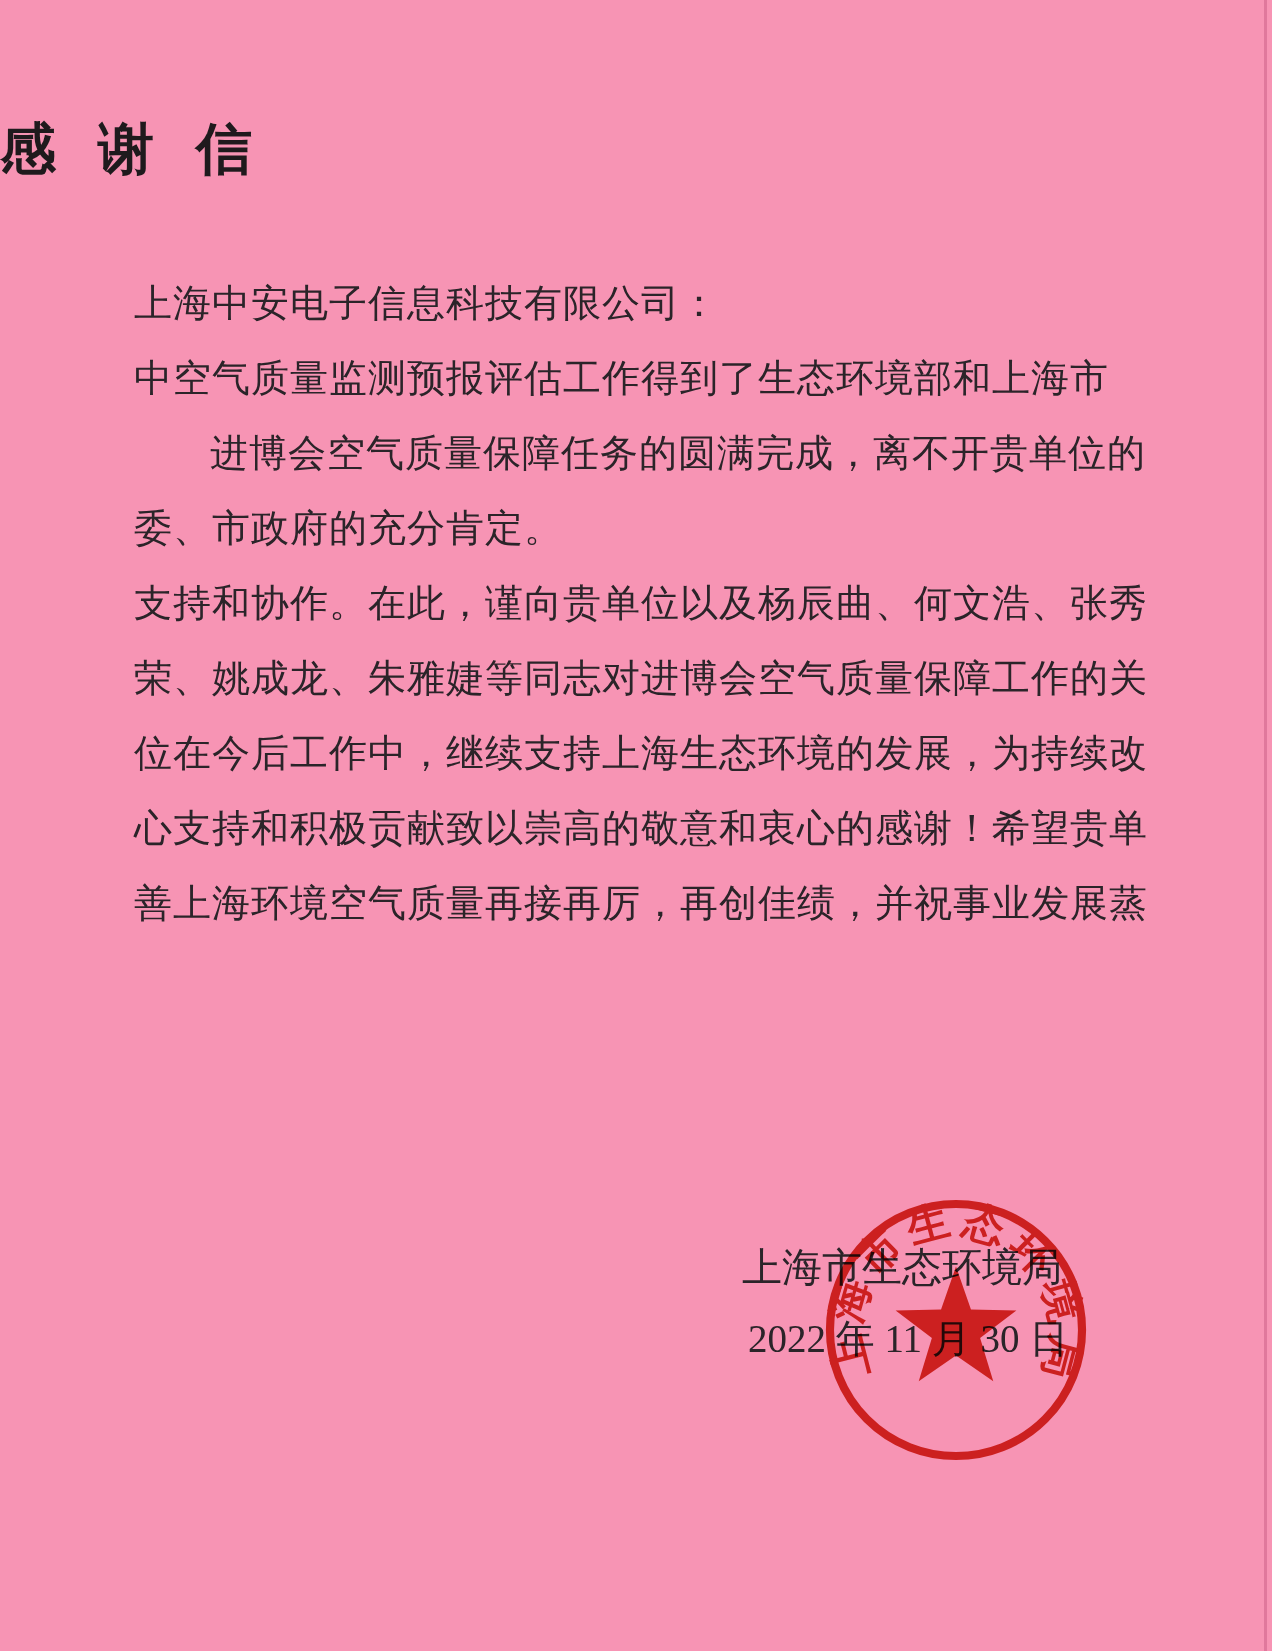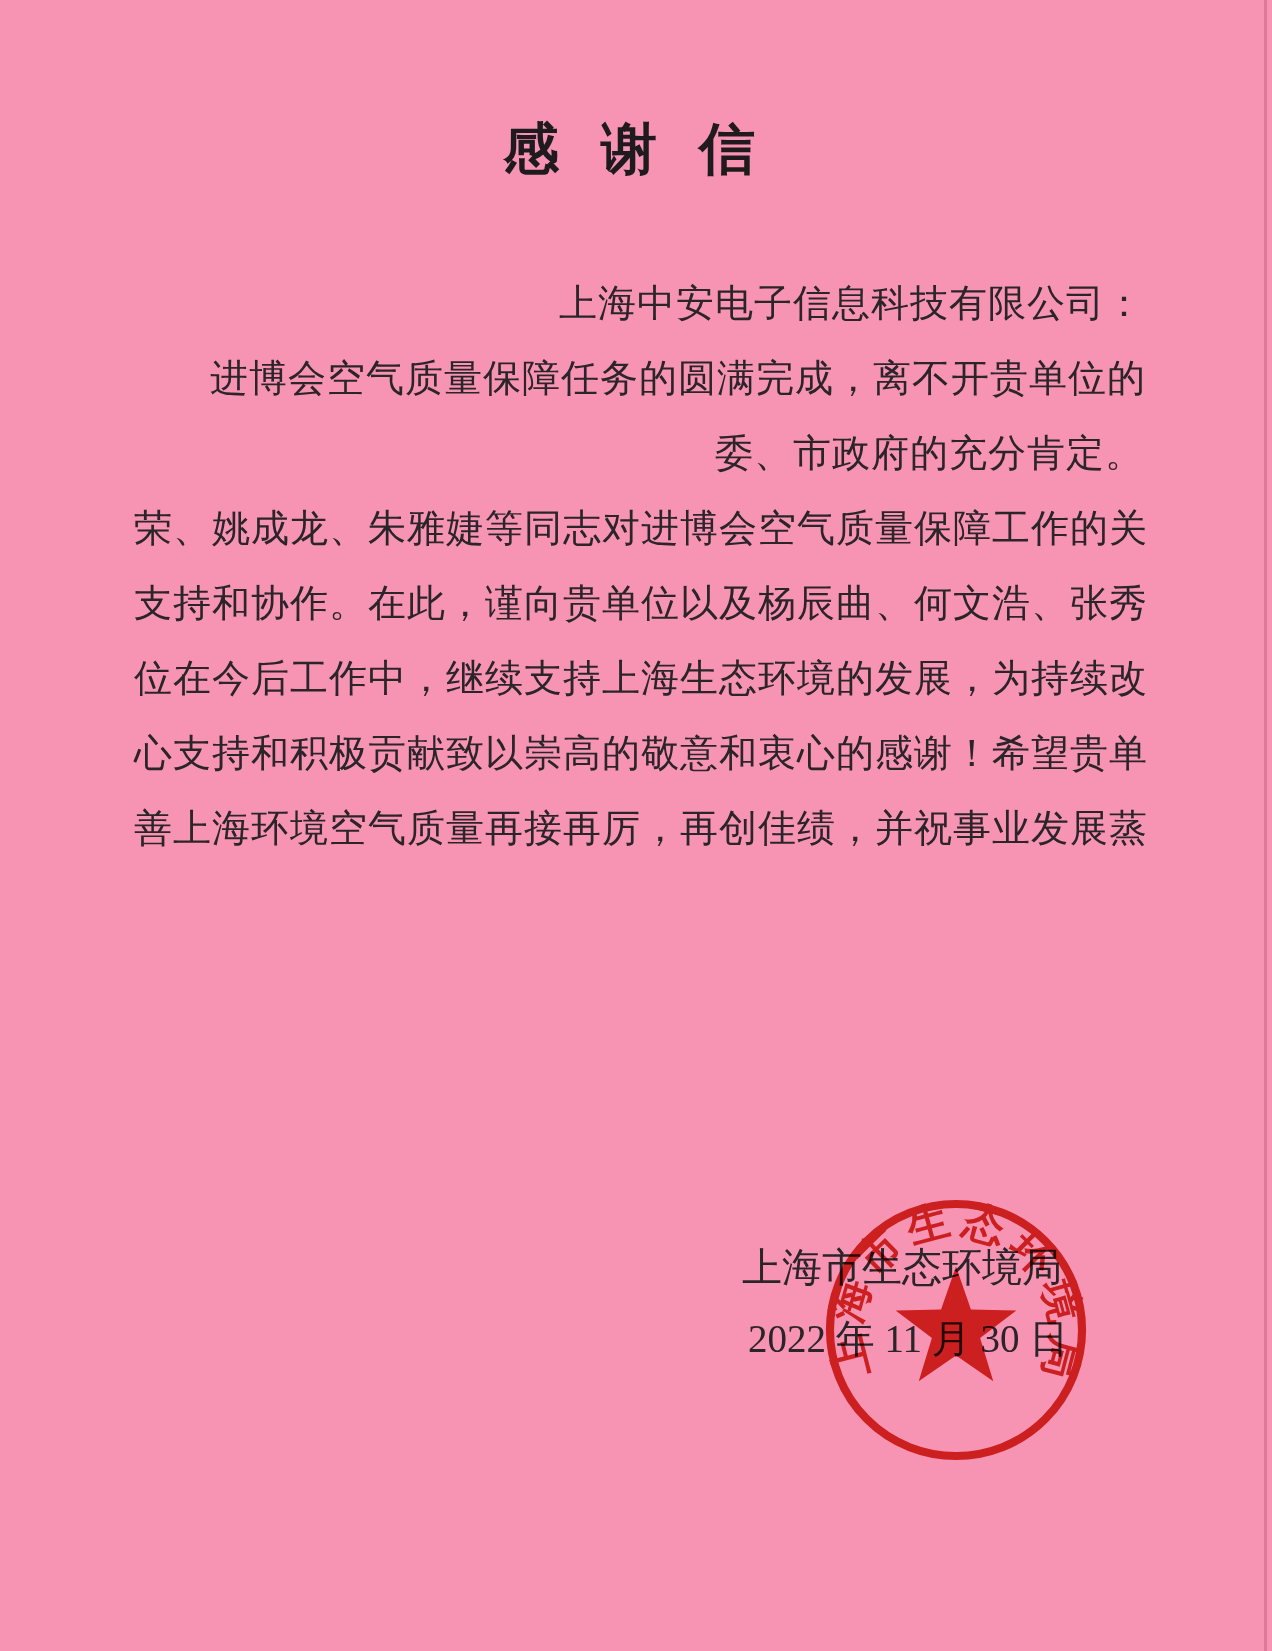--- a/index.html
+++ b/index.html
@@ -17,36 +17,34 @@
     background: var(--bg);
     overflow: hidden;
     font-family: "Liberation Serif", "DejaVu Serif", serif;
     color: var(--ink);
   }
   .title {
     position: absolute;
     top: 112px;
     left: 0;
     width: 100%;
-    text-align: center;
     font-size: 56px;
     font-weight: 700;
     letter-spacing: 14px;
     color: #1f1a1d;
   }
   .body-block {
     position: absolute;
     left: 134px;
     top: 266px;
     width: 1010px;
     font-size: 38px;
     line-height: 75px;
     color: var(--ink);
     letter-spacing: 1px;
-    text-align: right;
   }
   .line { white-space: nowrap; }
   .line.indent { text-indent: 76px; }
   .signature {
     position: absolute;
     left: 742px;
     top: 1240px;
     font-size: 40px;
     color: var(--ink);
     white-space: nowrap;
@@ -80,24 +78,25 @@
 </style>
 </head>
 <body>
 
 <div class="page">
 
   <div class="title">感 谢 信</div>
 
   <div class="body-block">
     <div class="line">上海中安电子信息科技有限公司：</div>
+    <div class="line">中空气质量监测预报评估工作得到了生态环境部和上海市</div>
     <div class="line indent">进博会空气质量保障任务的圆满完成，离不开贵单位的</div>
     <div class="line">委、市政府的充分肯定。</div>
+    <div class="line">支持和协作。在此，谨向贵单位以及杨辰曲、何文浩、张秀</div>
     <div class="line">荣、姚成龙、朱雅婕等同志对进博会空气质量保障工作的关</div>
-    <div class="line">支持和协作。在此，谨向贵单位以及杨辰曲、何文浩、张秀</div>
     <div class="line">位在今后工作中，继续支持上海生态环境的发展，为持续改</div>
     <div class="line">心支持和积极贡献致以崇高的敬意和衷心的感谢！希望贵单</div>
     <div class="line">善上海环境空气质量再接再厉，再创佳绩，并祝事业发展蒸</div>
   </div>
 
   <div class="signature">上海市生态环境局</div>
   <div class="date">2022 年 11 月 30 日</div>
 
   <div class="seal">
     <svg viewBox="0 0 300 300" xmlns="http://www.w3.org/2000/svg">

